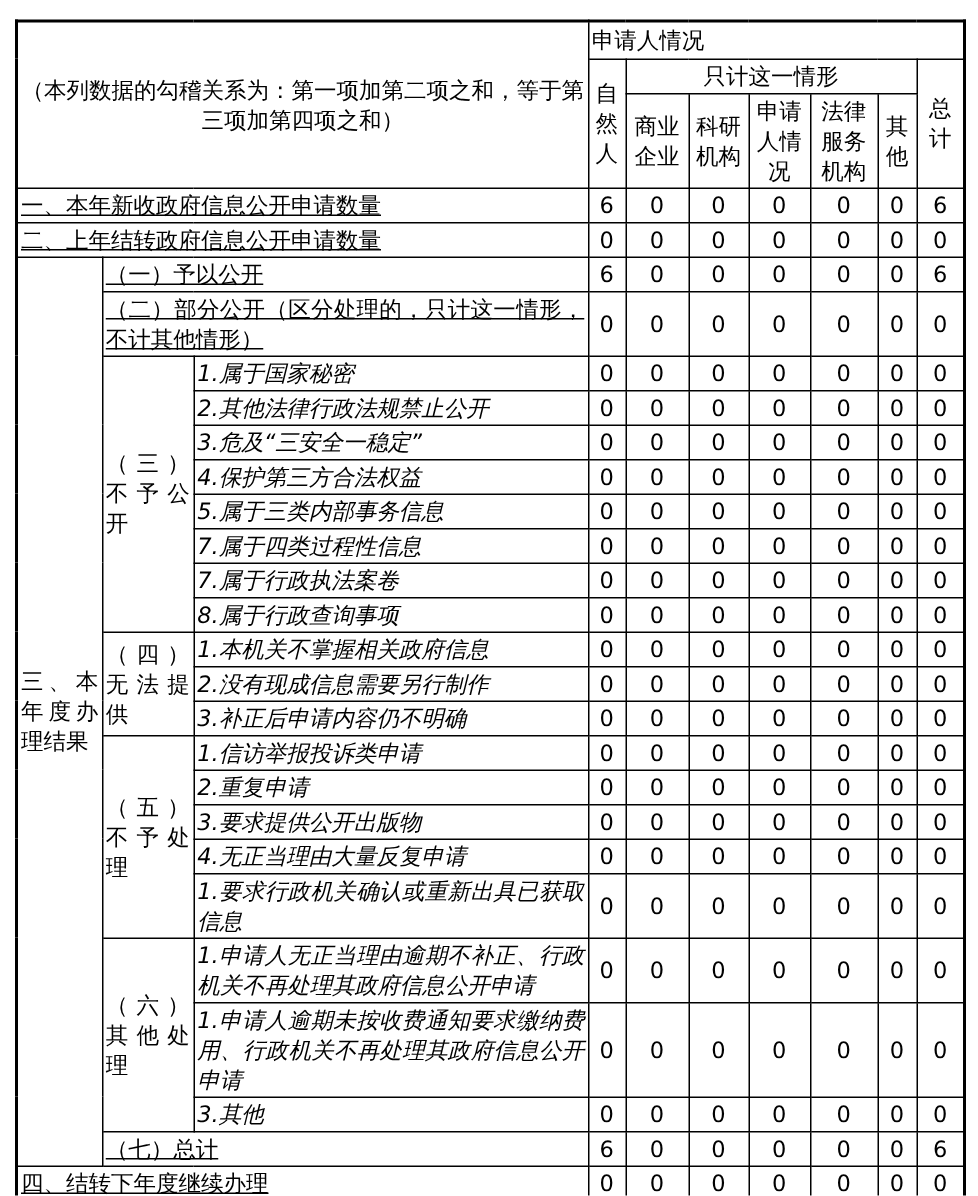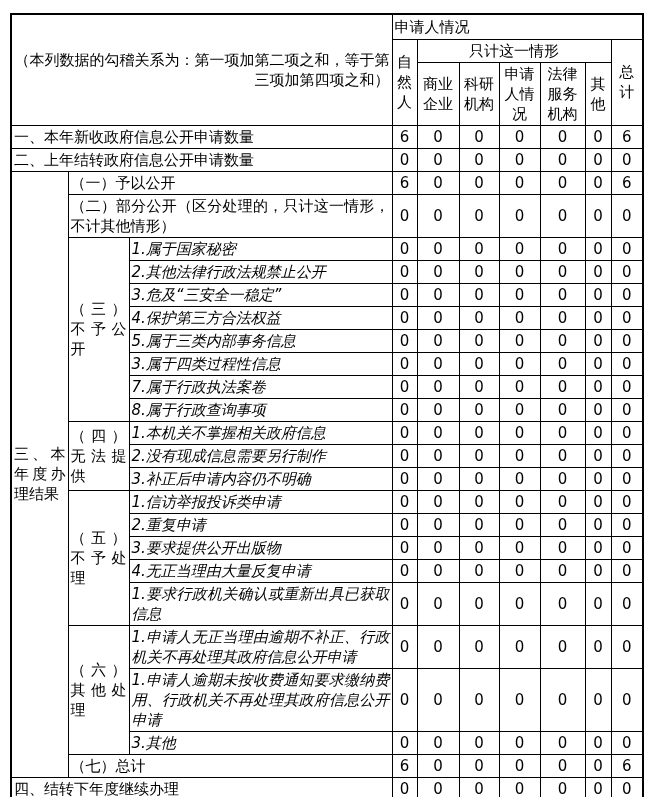--- a/index.html
+++ b/index.html
@@ -31,25 +31,25 @@
     vertical-align: middle;
     box-sizing: border-box;
     overflow: hidden;
     word-break: break-all;
   }
   
   tr.hr1 th { height: 25px; text-align: left; }
   tr.hr2 th { height: 23px; text-align: center; }
   tr.hr3 th { height: 62px; text-align: center; }
   td.note {
-    text-align: right;
+    text-align: center;
     padding: 2px 8px;
   }
   
-  td.lbl  { text-align: left; padding-left: 5px; text-align: justify; padding-right: 4px; }
+  td.lbl  { text-align: left; padding-left: 5px; text-align: justify; padding-right: 4px; text-decoration: underline; }
   td.sec  { text-align: justify; padding: 2px 5px; }
   td.sub  { text-align: justify; padding: 2px 3px; margin-left: 40px; }
   td.item { text-align: justify; padding-left: 5px; padding-right: 4px; font-style: italic; }
   td.num  { text-align: center; }
   tbody.rows td { height: 22px; }
 </style>
 </head>
 <body>
 
 <div class="sheet">
@@ -171,21 +171,21 @@
           <td class="item">5.属于三类内部事务信息</td>
           <td class="num">0</td>
           <td class="num">0</td>
           <td class="num">0</td>
           <td class="num">0</td>
           <td class="num">0</td>
           <td class="num">0</td>
           <td class="num">0</td>
         </tr>
         <tr>
-          <td class="item">3.属于四类过程性信息</td>
+          <td class="item">7.属于四类过程性信息</td>
           <td class="num">0</td>
           <td class="num">0</td>
           <td class="num">0</td>
           <td class="num">0</td>
           <td class="num">0</td>
           <td class="num">0</td>
           <td class="num">0</td>
         </tr>
         <tr>
           <td class="item">7.属于行政执法案卷</td>

